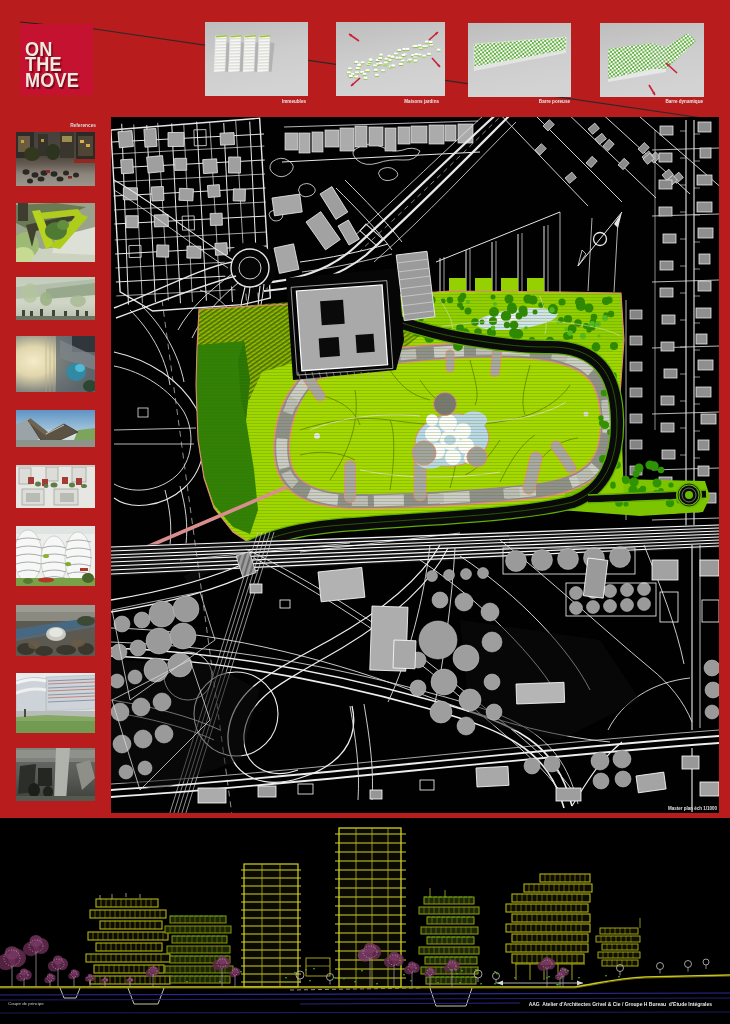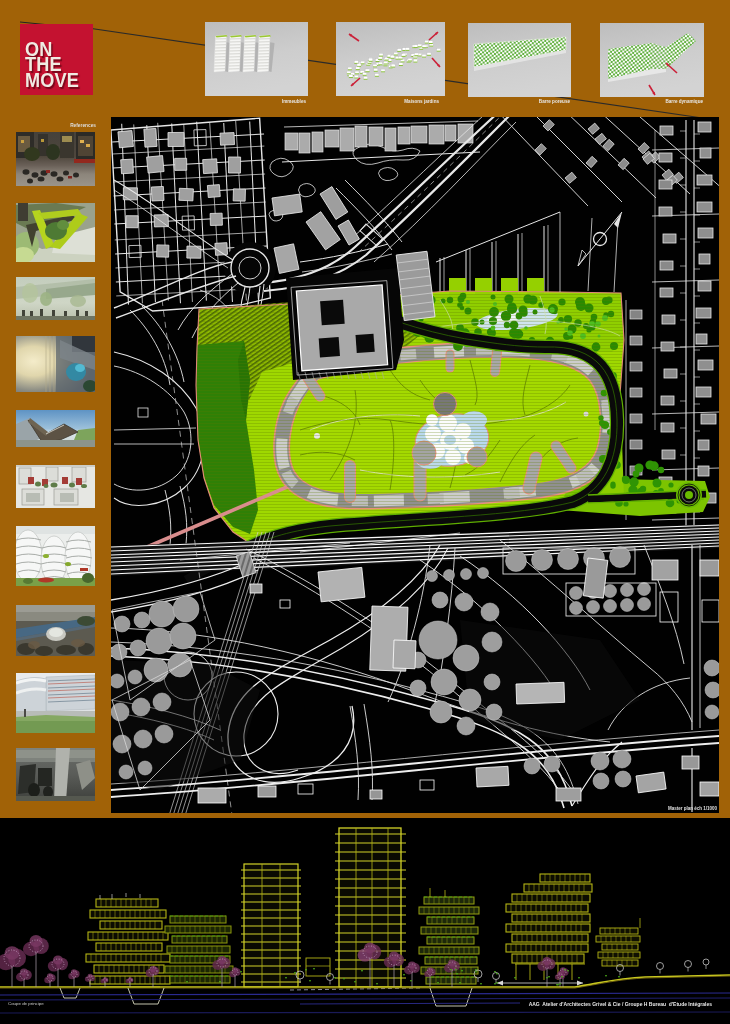--- a/index.html
+++ b/index.html
@@ -1,15 +1,15 @@
 <!DOCTYPE html>
 <html><head><meta charset="utf-8">
 <style>
 html,body{margin:0;padding:0;background:#000;}
-#poster{position:relative;width:730px;height:1024px;background:#a16207;overflow:hidden;
+#poster{position:relative;width:730px;height:1024px;background:#b91c1c;overflow:hidden;
  font-family:"Liberation Sans",sans-serif;}
 .abs{position:absolute;}
 </style></head><body>
 <div id="poster">
 <svg class="abs" style="left:0;top:0" width="730" height="130" viewBox="0 0 730 130">
 <line x1="88" y1="28" x2="716" y2="120" stroke="#2a2a2a" stroke-width="1.2"></line>
 <line x1="20" y1="22" x2="90" y2="29" stroke="#222" stroke-width="1"></line>
 </svg>
 <div class="abs" style="left:20px;top:24px;width:73px;height:71px;background:#c41230;"></div>
 <div class="abs" style="left:25px;top:42px;color:#f0ebe2;font-weight:bold;font-size:19.5px;line-height:15.3px;letter-spacing:0.2px;transform:scaleX(.93);transform-origin:left top;text-shadow:1.5px 1.5px 1px rgba(70,0,12,.6);">ON<br>THE<br>MOVE</div>

